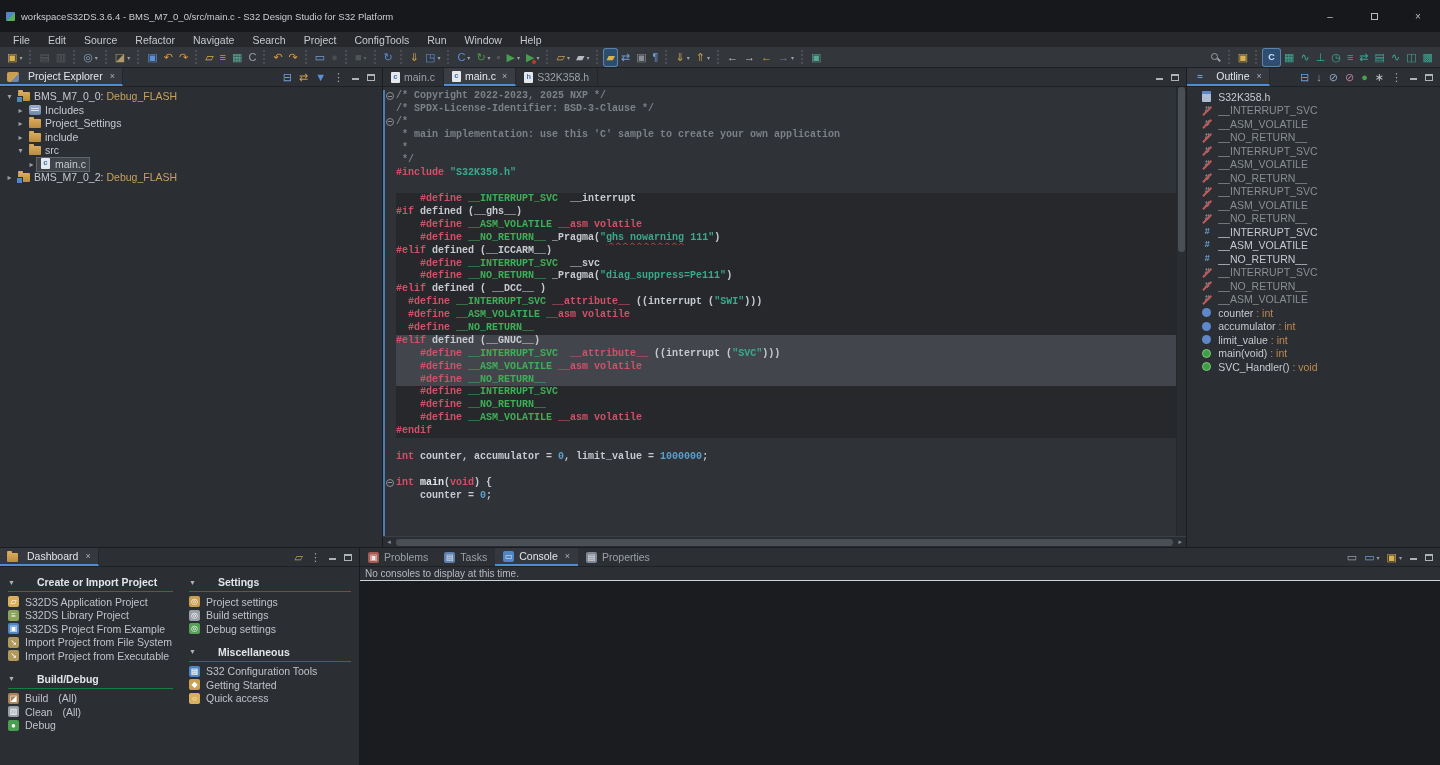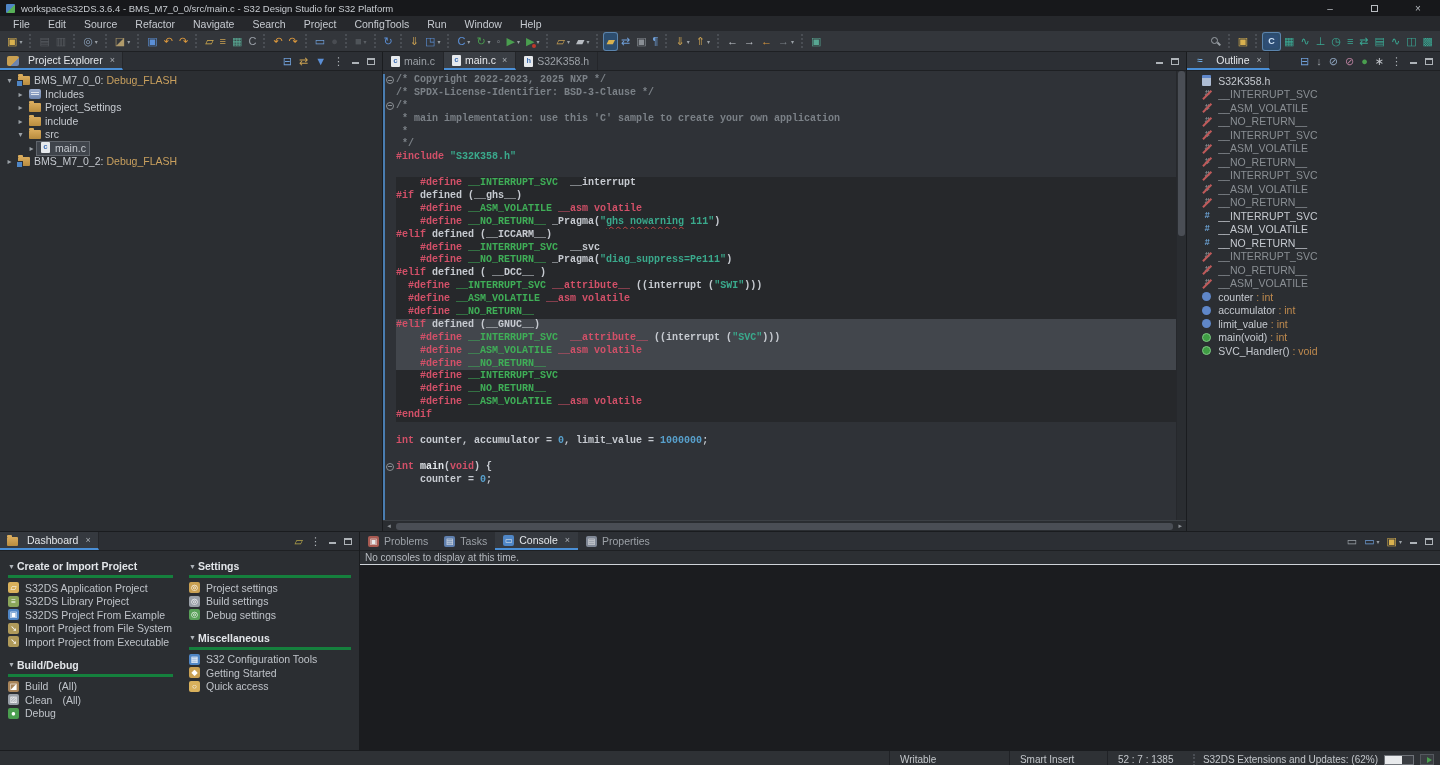--- a/index.html
+++ b/index.html
@@ -1,20 +1,20 @@
 <!DOCTYPE html>
 <html><head>
 <meta charset="utf-8">
 <style>
   *{box-sizing:border-box;margin:0;padding:0;cursor:default;user-select:none}
   html,body{width:1440px;height:765px;overflow:hidden}
   body{background:#26282c;font-family:"Liberation Sans",sans-serif;color:#c6cad0}
 
   
-  .titlebar{height:13px;background:#17181b;display:flex;align-items:center;padding:8px 6px;font-size:9.5px;color:#c9cdd2;white-space:nowrap}
+  .titlebar{height:13px;background:#17181b;display:flex;align-items:center;padding:16px 6px;font-size:9.5px;color:#c9cdd2;white-space:nowrap}
   .appicon{width:9px;height:9px;margin-right:6px;border-radius:1px;background:linear-gradient(135deg,#4f86c6 55%,#58b058 55%);flex:none}
   .wctrls{margin-left:auto;display:flex;gap:32px;align-items:center;margin-right:10px;color:#b8bcc1;font-size:10px}
   .wc{display:flex;align-items:center;justify-content:center;width:12px;height:12px}
   .wmaxbox{width:7px;height:7px;border:1px solid #b8bcc1}
 
   
   .menubar{height:15px;background:#26282c;display:flex;align-items:center;font-size:10.5px;color:#c6cad0;padding-left:4px}
   .mitem{padding:0 9px;height:100%;display:flex;align-items:center}
 
   
@@ -95,21 +95,21 @@
   .oi-var{width:9px;height:9px;border-radius:50%;background:#5f87c9;margin:0 7px 0 1px}
   .oi-fn{width:9px;height:9px;border-radius:50%;background:#3f9d44;border:1px solid #7fc884;margin:0 7px 0 1px}
   .oi-include{width:9px;height:11px;background:#aebdd4;border-radius:1px;margin:0 7px 0 1px;border-top:3px solid #5f87c9}
 
   
   .lower{display:flex;height:219px;border-top:1px solid #1a1c1f}
   .dashboard{width:360px;background:#2b2e32;border-right:1px solid #1a1c1f;display:flex;flex-direction:column}
   .dashcontent{display:flex;padding:7px 8px 0 8px;gap:16px;font-size:10.5px}
   .dcol1{width:165px;flex:none}.dcol2{flex:1}
   .dsec{margin-bottom:8px}
-  .dsec-head{display:flex;align-items:center;gap:2px;font-weight:bold;color:#e2e5e9;border-bottom:3px solid #15803d;padding:2px 0 3px;margin-bottom:3px}
+  .dsec-head{display:flex;align-items:center;gap:22px;font-weight:bold;color:#e2e5e9;border-bottom:1px solid #15803d;padding:2px 0 3px;margin-bottom:3px}
   .tri{font-size:7px;color:#aeb3b8}
   .ditem{display:flex;align-items:center;gap:6px;height:13.5px;color:#bfc3c9;white-space:nowrap}
   .dchip{width:11px;height:11px;border-radius:2px;display:flex;align-items:center;justify-content:center;font-size:8px;color:#fff;flex:none}
   .dextra{margin-left:4px}
 
   
   .consolep{flex:1;background:#1b1c1f;display:flex;flex-direction:column}
   .ctab{height:100%;display:flex;align-items:center;gap:5px;padding:0 8px;font-size:10.5px;color:#9ca1a7;white-space:nowrap}
   .ctab.sel{background:#35393f;color:#e2e5e9;border-bottom:2px solid #4a8fd6}
   .cchip{width:11px;height:11px;border-radius:2px;display:flex;align-items:center;justify-content:center;font-size:8px;color:#e8eaec;flex:none}

